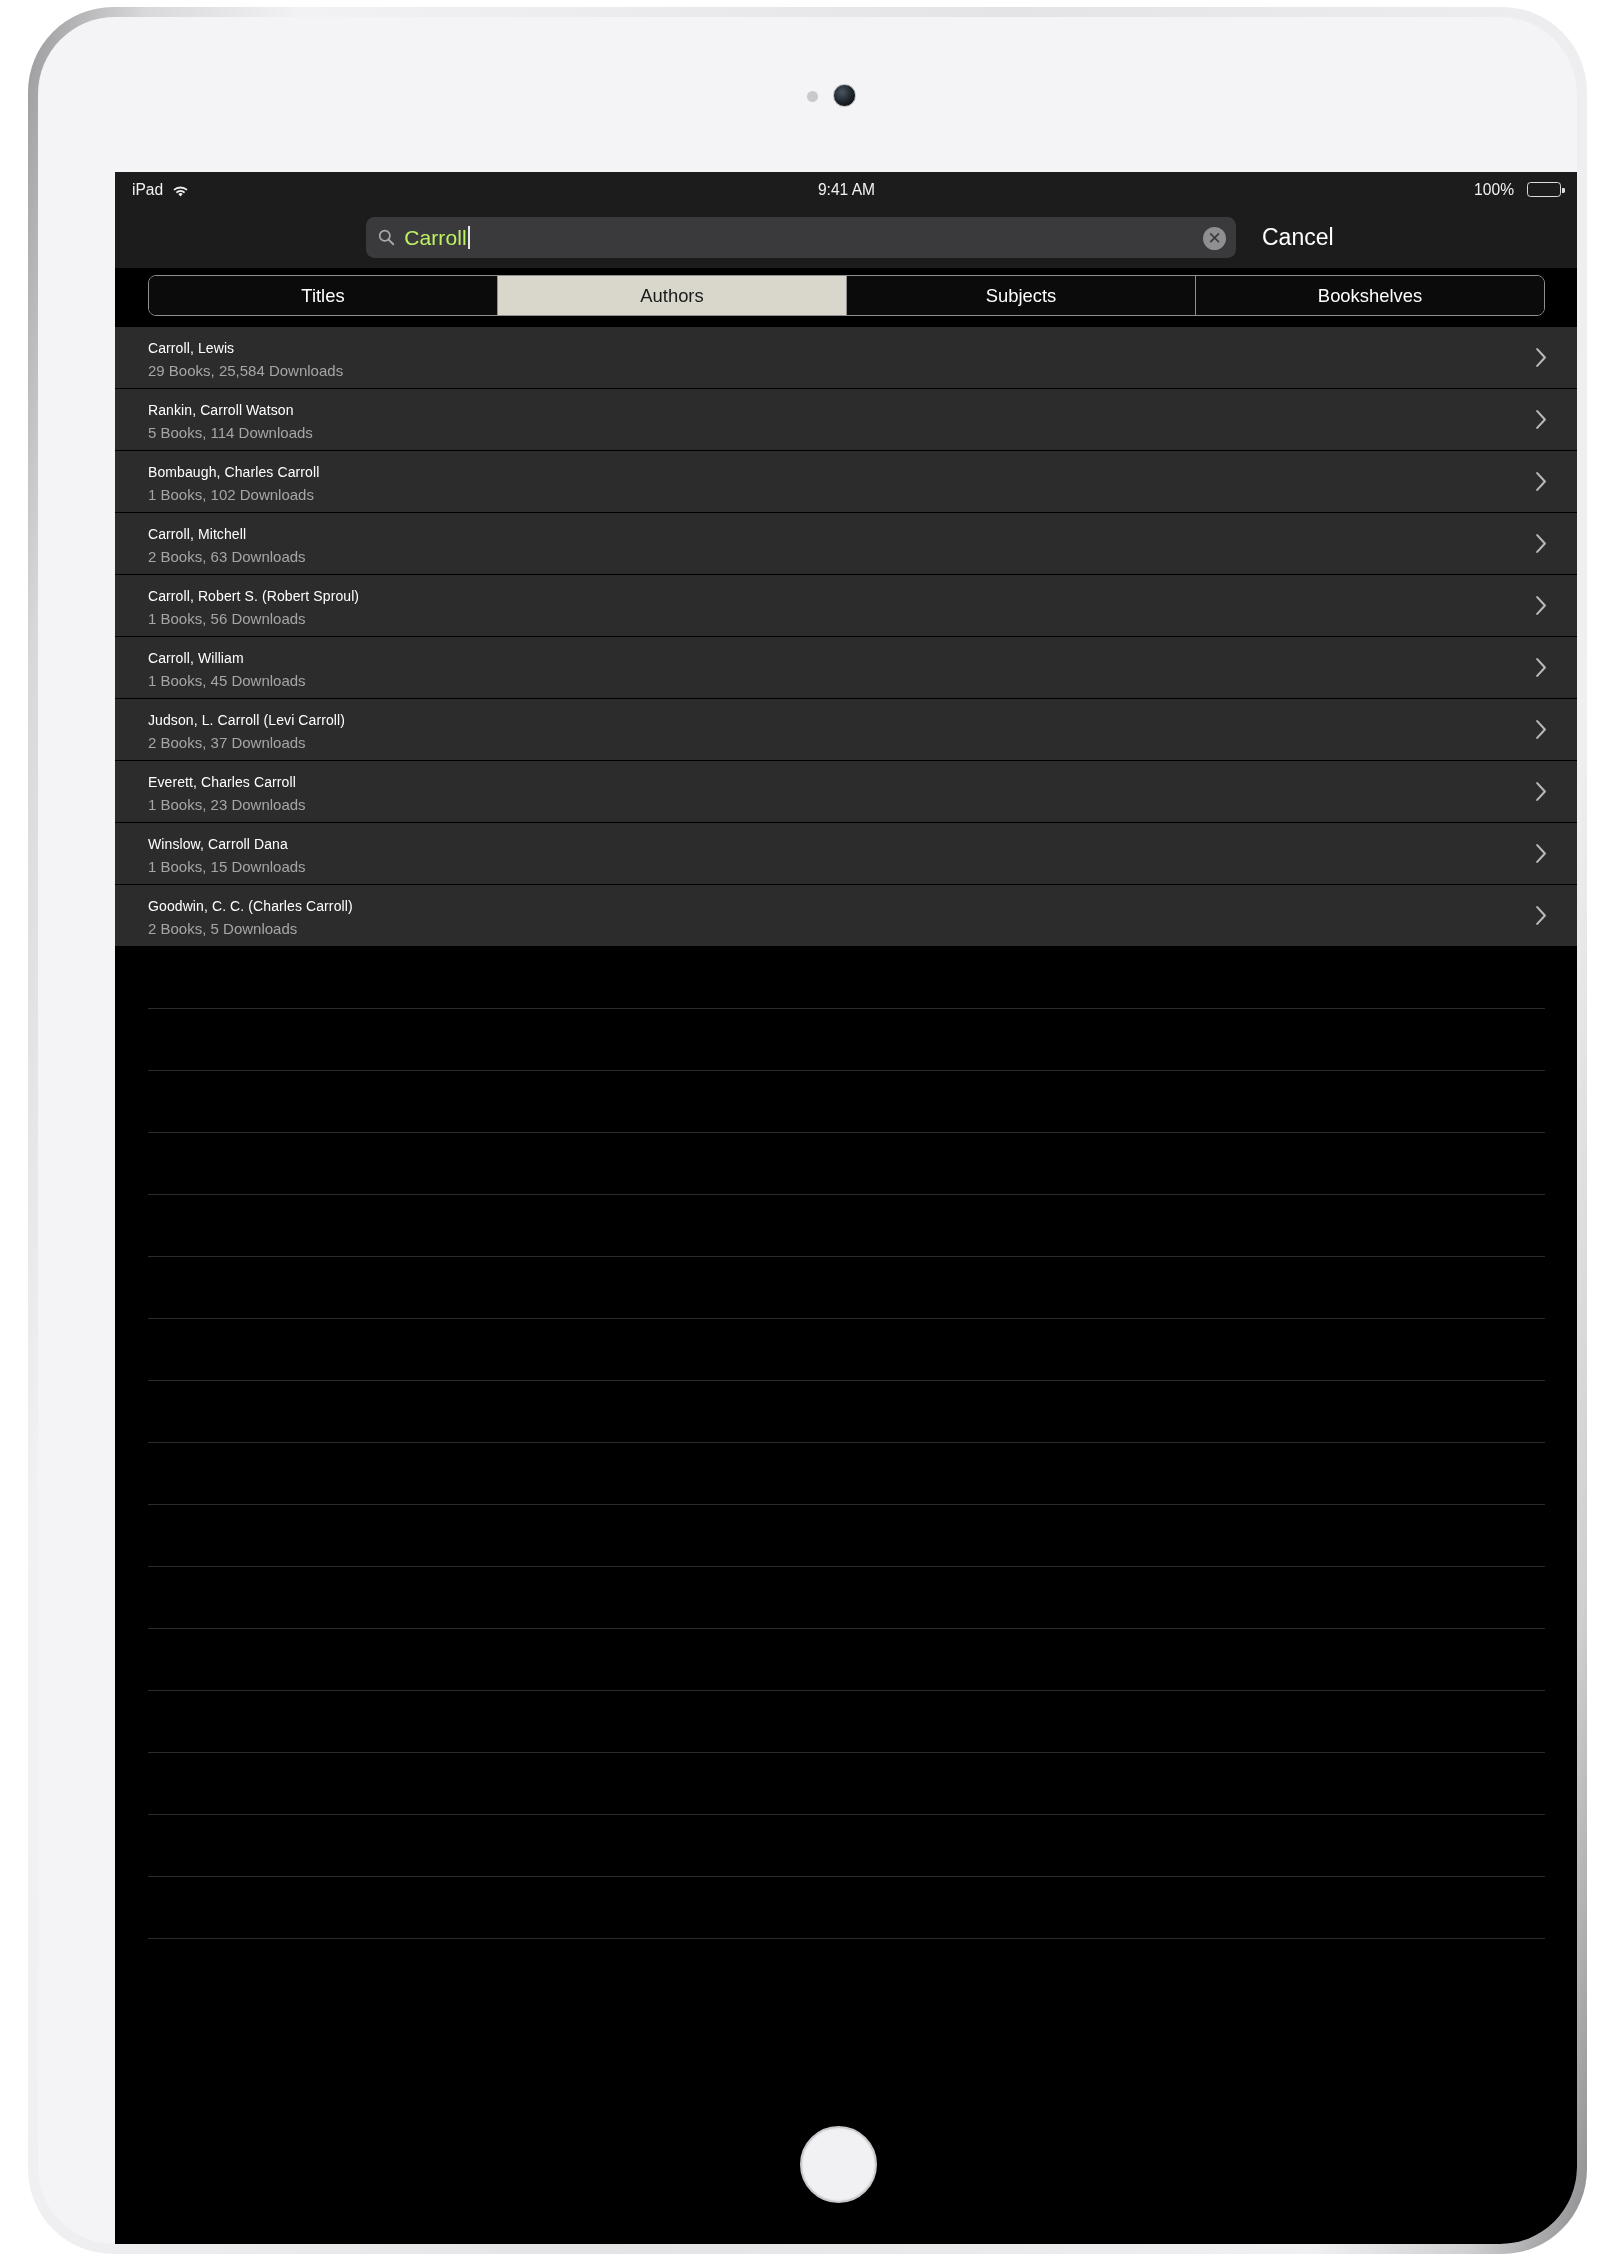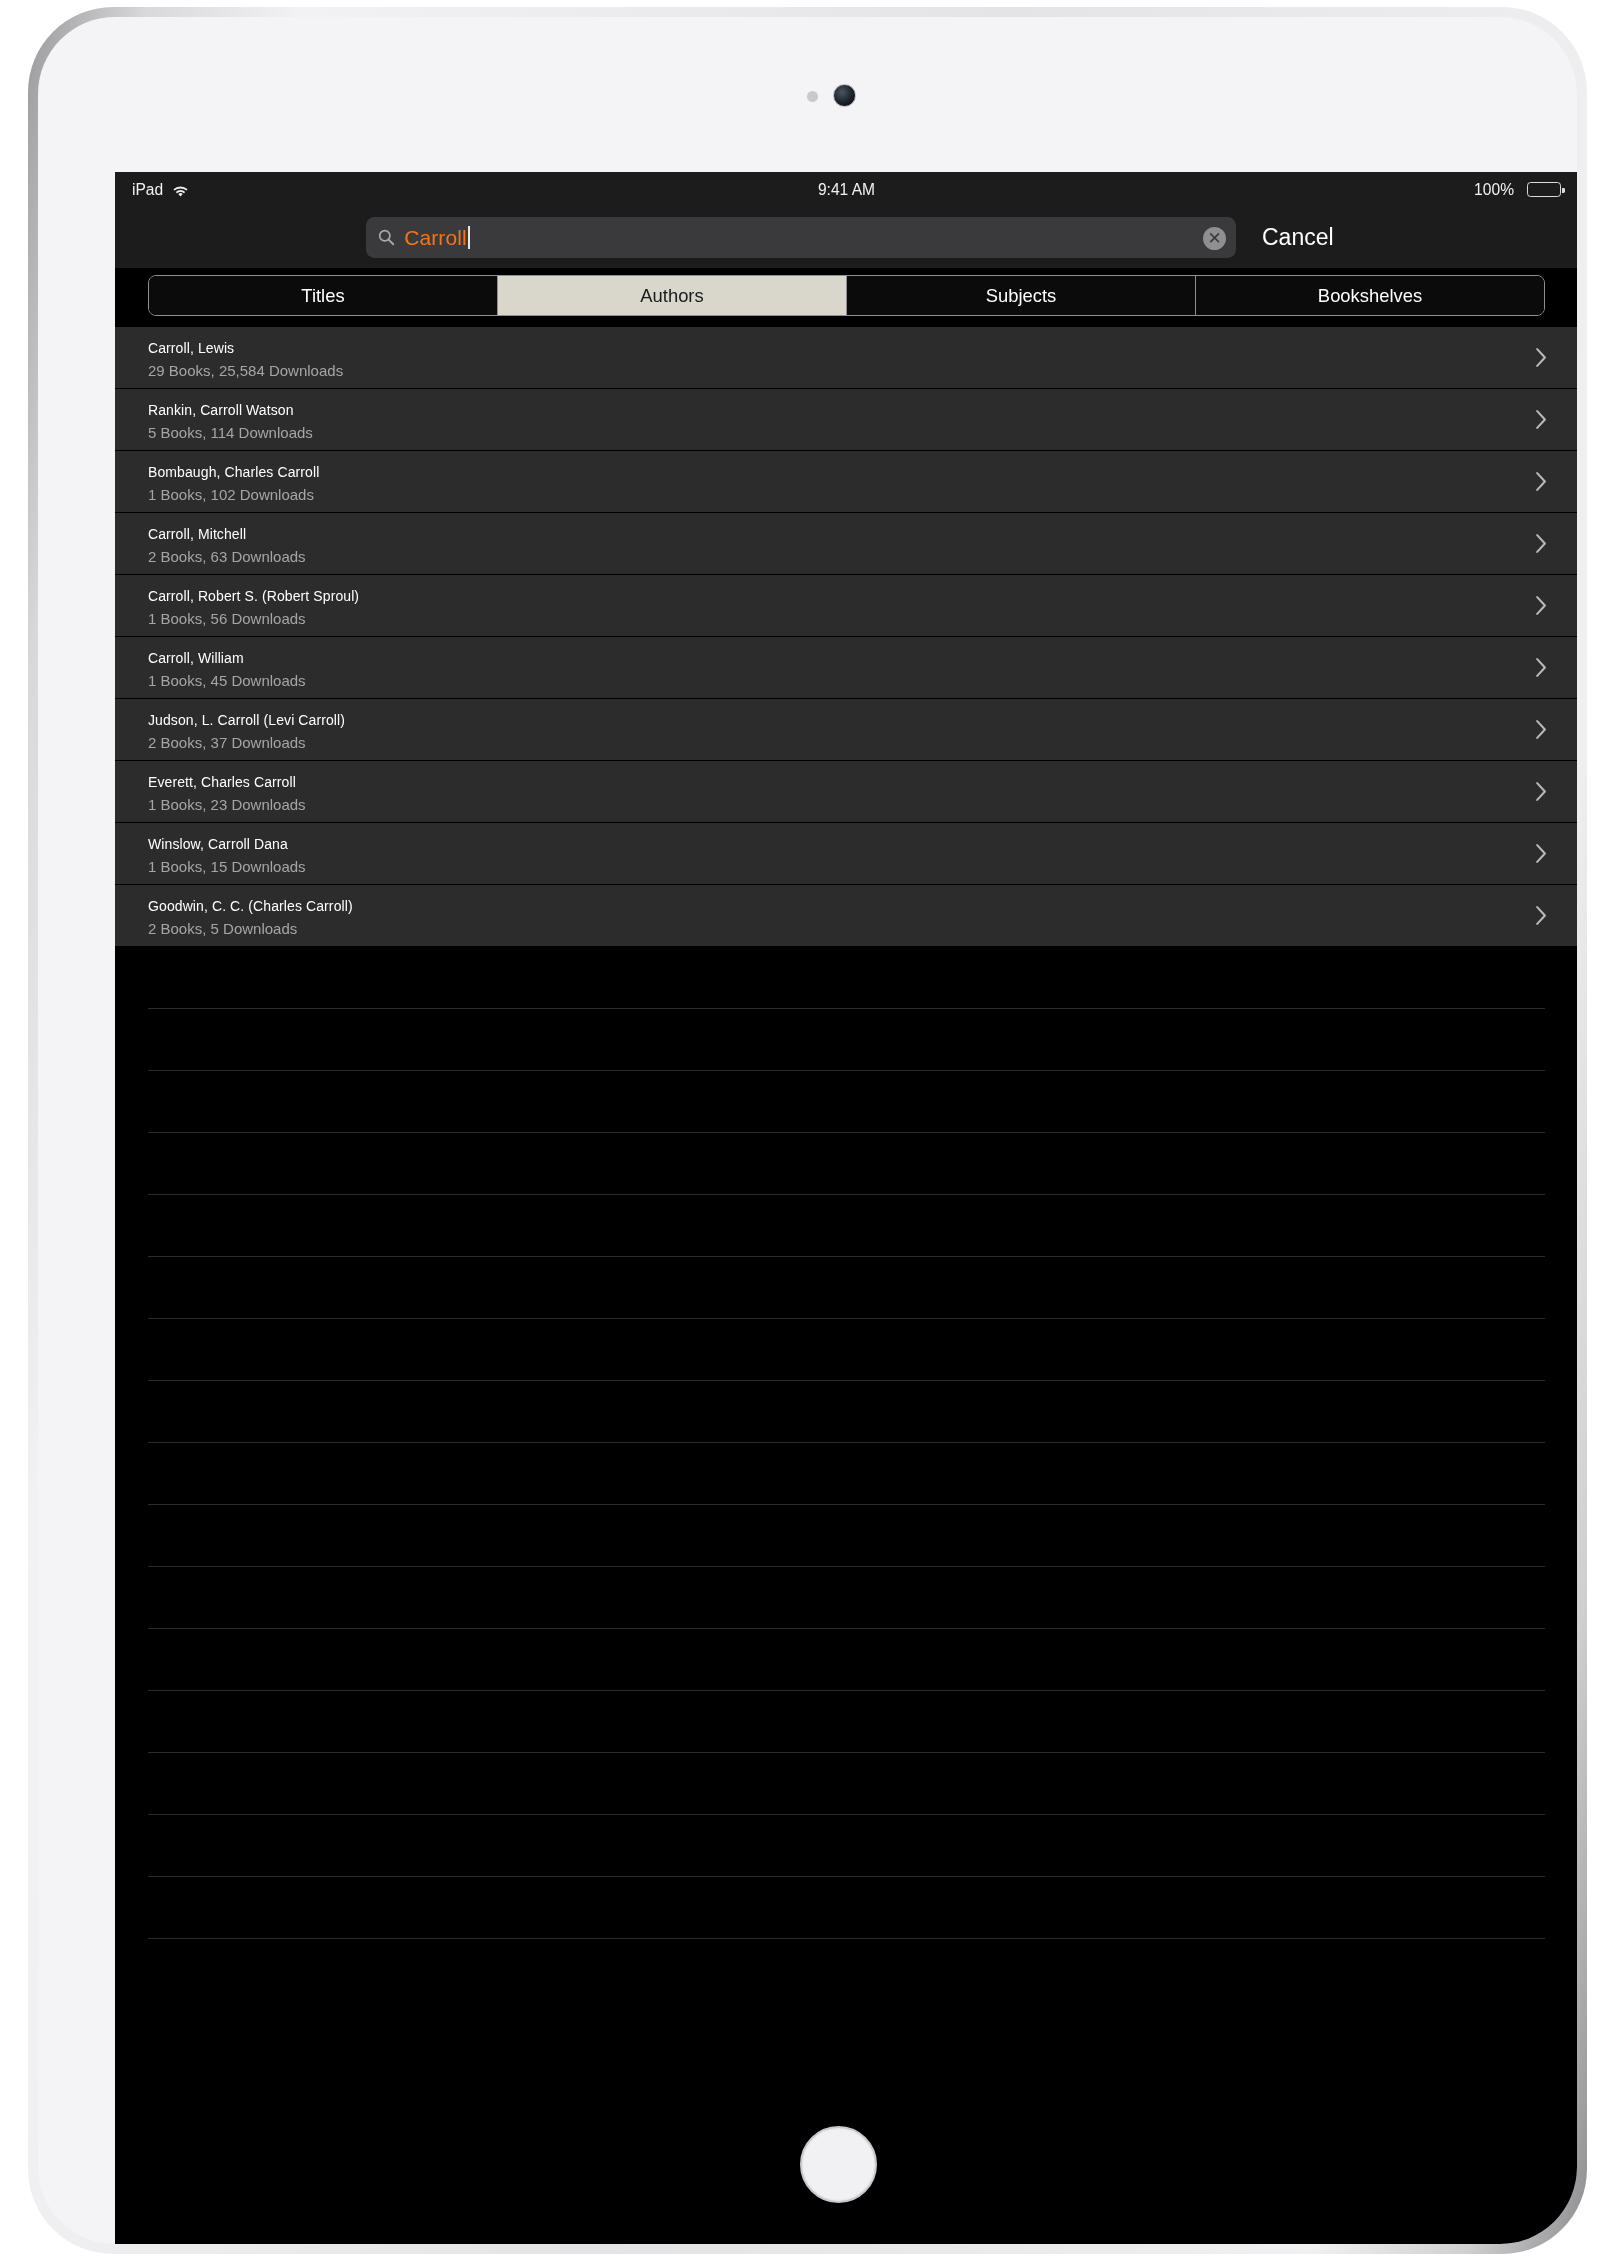--- a/index.html
+++ b/index.html
@@ -120,21 +120,21 @@
     width: 870px;
     height: 41px;
     background: #3a3a3c;
     border-radius: 8.5px;
     display: flex;
     align-items: center;
     padding: 0 11.3px;
   }
   .search-glass { width: 18.4px; height: 18.4px; flex: 0 0 18.4px; }
   .search-text {
-    color: #f97316;
+    color: #bef264;
     font-size: 21px;
     margin-left: 8.5px;
     letter-spacing: 0.1px;
   }
   .caret {
     display: inline-block;
     width: 1.4px; height: 23px;
     background: #e6e6e6;
     margin-left: 1.4px;
     vertical-align: -4.3px;

